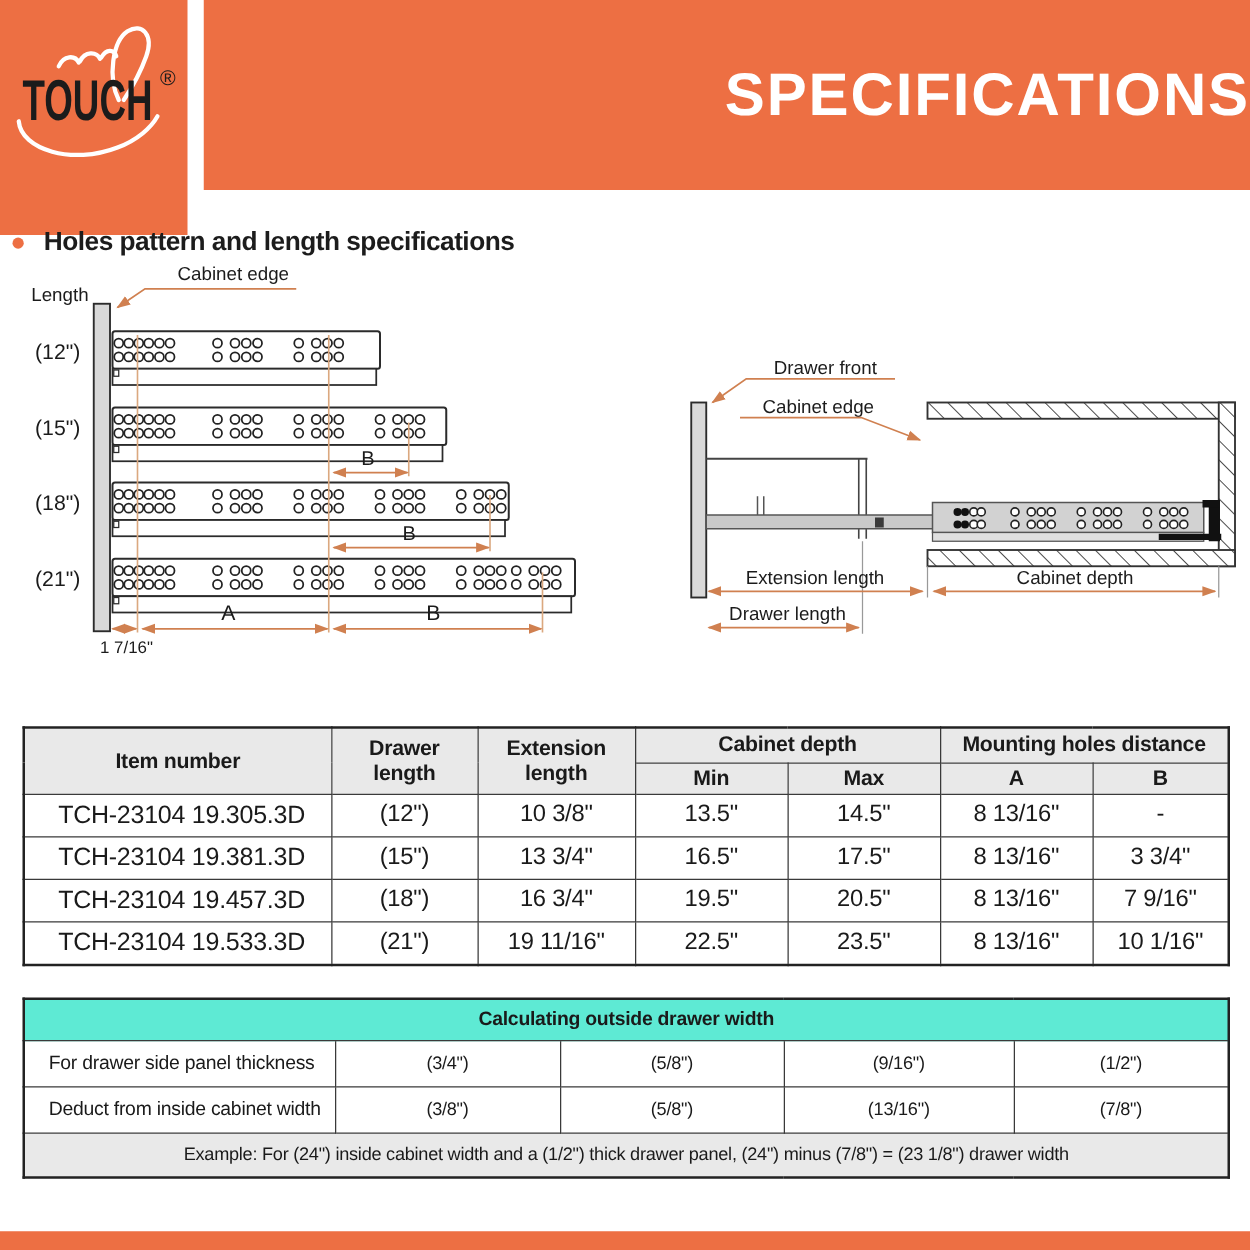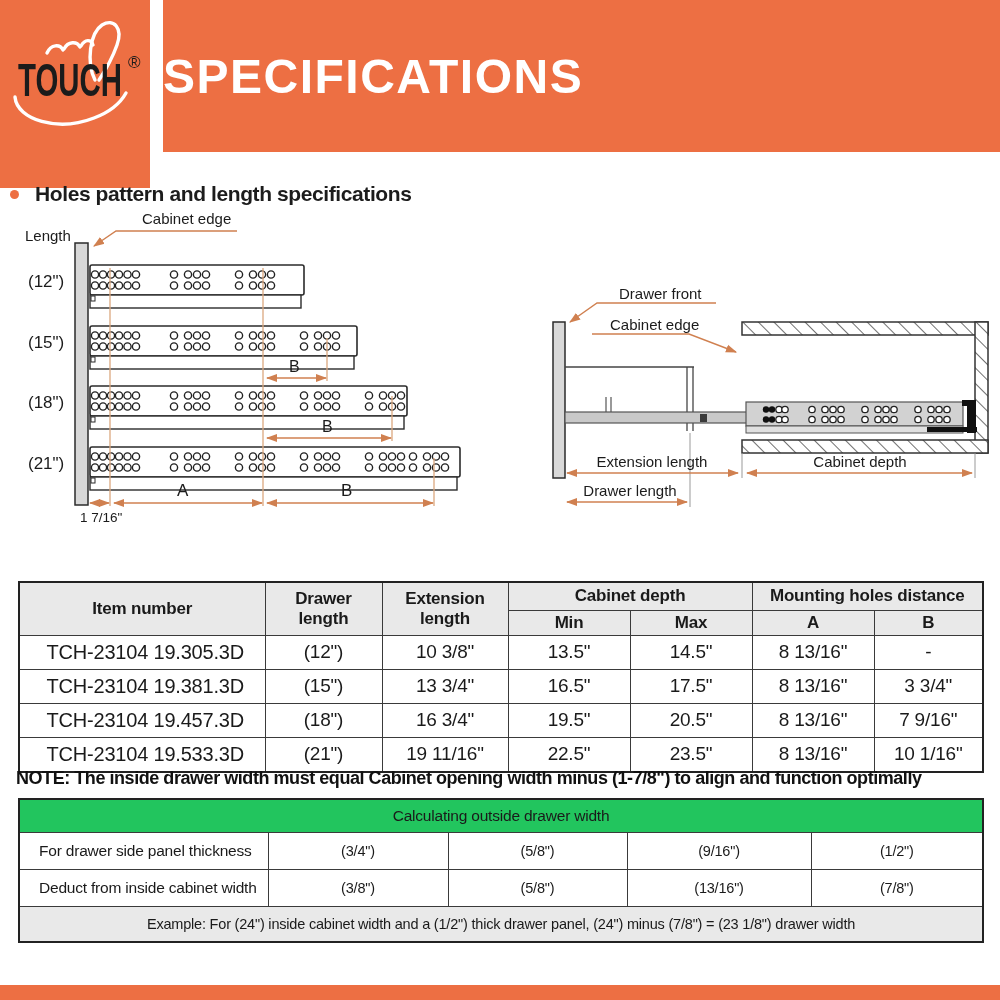--- a/index.html
+++ b/index.html
@@ -2,21 +2,21 @@
 <html><head>
 <meta charset="utf-8">
 <style>
   html,body{margin:0;padding:0;background:#fff;}
   #page{position:relative;width:1000px;height:1000px;background:#fff;overflow:hidden;
         font-family:"Liberation Sans", sans-serif;color:#1a1a1a;}
 
   
   #logo-box{position:absolute;left:0;top:0;width:150px;height:188px;background:var(--accent);}
   #header-bar{position:absolute;left:163px;top:0;width:837px;height:152px;background:var(--accent);
-              display:flex;align-items:center;justify-content:flex-start;}
+              display:flex;align-items:center;justify-content:flex-end;}
   #header-title{color:#fff;font-size:48px;font-weight:bold;letter-spacing:1.5px;}
 
   
   #section-heading{position:absolute;left:10px;top:182px;display:flex;align-items:center;gap:16px;}
   #section-bullet{width:9px;height:9px;border-radius:50%;background:var(--accent);}
   #section-heading span.txt{font-size:21px;font-weight:bold;letter-spacing:-0.4px;color:#1c1c1c;}
 
   
   #diagram-svg{position:absolute;left:0;top:0;width:1000px;height:1000px;}
   text{font-family:"Liberation Sans", sans-serif;fill:#1b1b1b;}
@@ -28,21 +28,21 @@
   #spec-table th{background:#e9e9e9;font-size:17px;font-weight:bold;letter-spacing:-0.2px;line-height:1.15;}
   #spec-table td{font-size:19px;letter-spacing:-0.2px;height:33px;}
   #spec-table td.item-cell{font-size:20px;padding-left:10px;}
   #spec-table tr.hrow1{height:28px;} #spec-table tr.hrow2{height:25px;}
 
   #note-line{position:absolute;left:16px;top:768px;width:968px;font-size:18px;font-weight:bold;
              letter-spacing:-0.45px;color:#111;white-space:nowrap;}
 
   #calc-table{position:absolute;left:18px;top:798px;width:964px;border:2px solid #222;}
   #calc-table td{border:1.5px solid #3a3a3a;text-align:center;vertical-align:middle;font-size:14.5px;letter-spacing:-0.2px;}
-  #calc-table td.title-cell{background:#22c55e;font-weight:normal;font-size:15.5px;height:30px;margin-left:21px;}
+  #calc-table td.title-cell{background:#5eead4;font-weight:bold;font-size:15.5px;height:30px;margin-left:21px;}
   #calc-table td.row-label{text-align:left;padding-left:19px;font-size:15.5px;height:34px;}
   #calc-table td.example-cell{background:#e9e9e9;font-size:14.5px;height:32px;}
 
   #bottom-bar{position:absolute;left:0;top:985px;width:1000px;height:15px;background:var(--accent);}
   :root{--accent:#ed6f43;}
 </style>
 </head>
 <body>
 
 <div id="page">
@@ -428,21 +428,20 @@
       <td>(21")</td>
       <td>19 11/16"</td>
       <td>22.5"</td>
       <td>23.5"</td>
       <td>8 13/16"</td>
       <td>10 1/16"</td>
     </tr>
   </tbody>
     </table>
 
-  <div id="note-line">NOTE: The inside drawer width must equal Cabinet opening width minus (1-7/8") to align and function optimally</div>
 
   <table id="calc-table">
     <colgroup>
       <col style="width:249px">
         <col style="width:180px">
         <col style="width:179px">
         <col style="width:184px">
         <col style="width:172px">
     </colgroup>
     <tbody>

